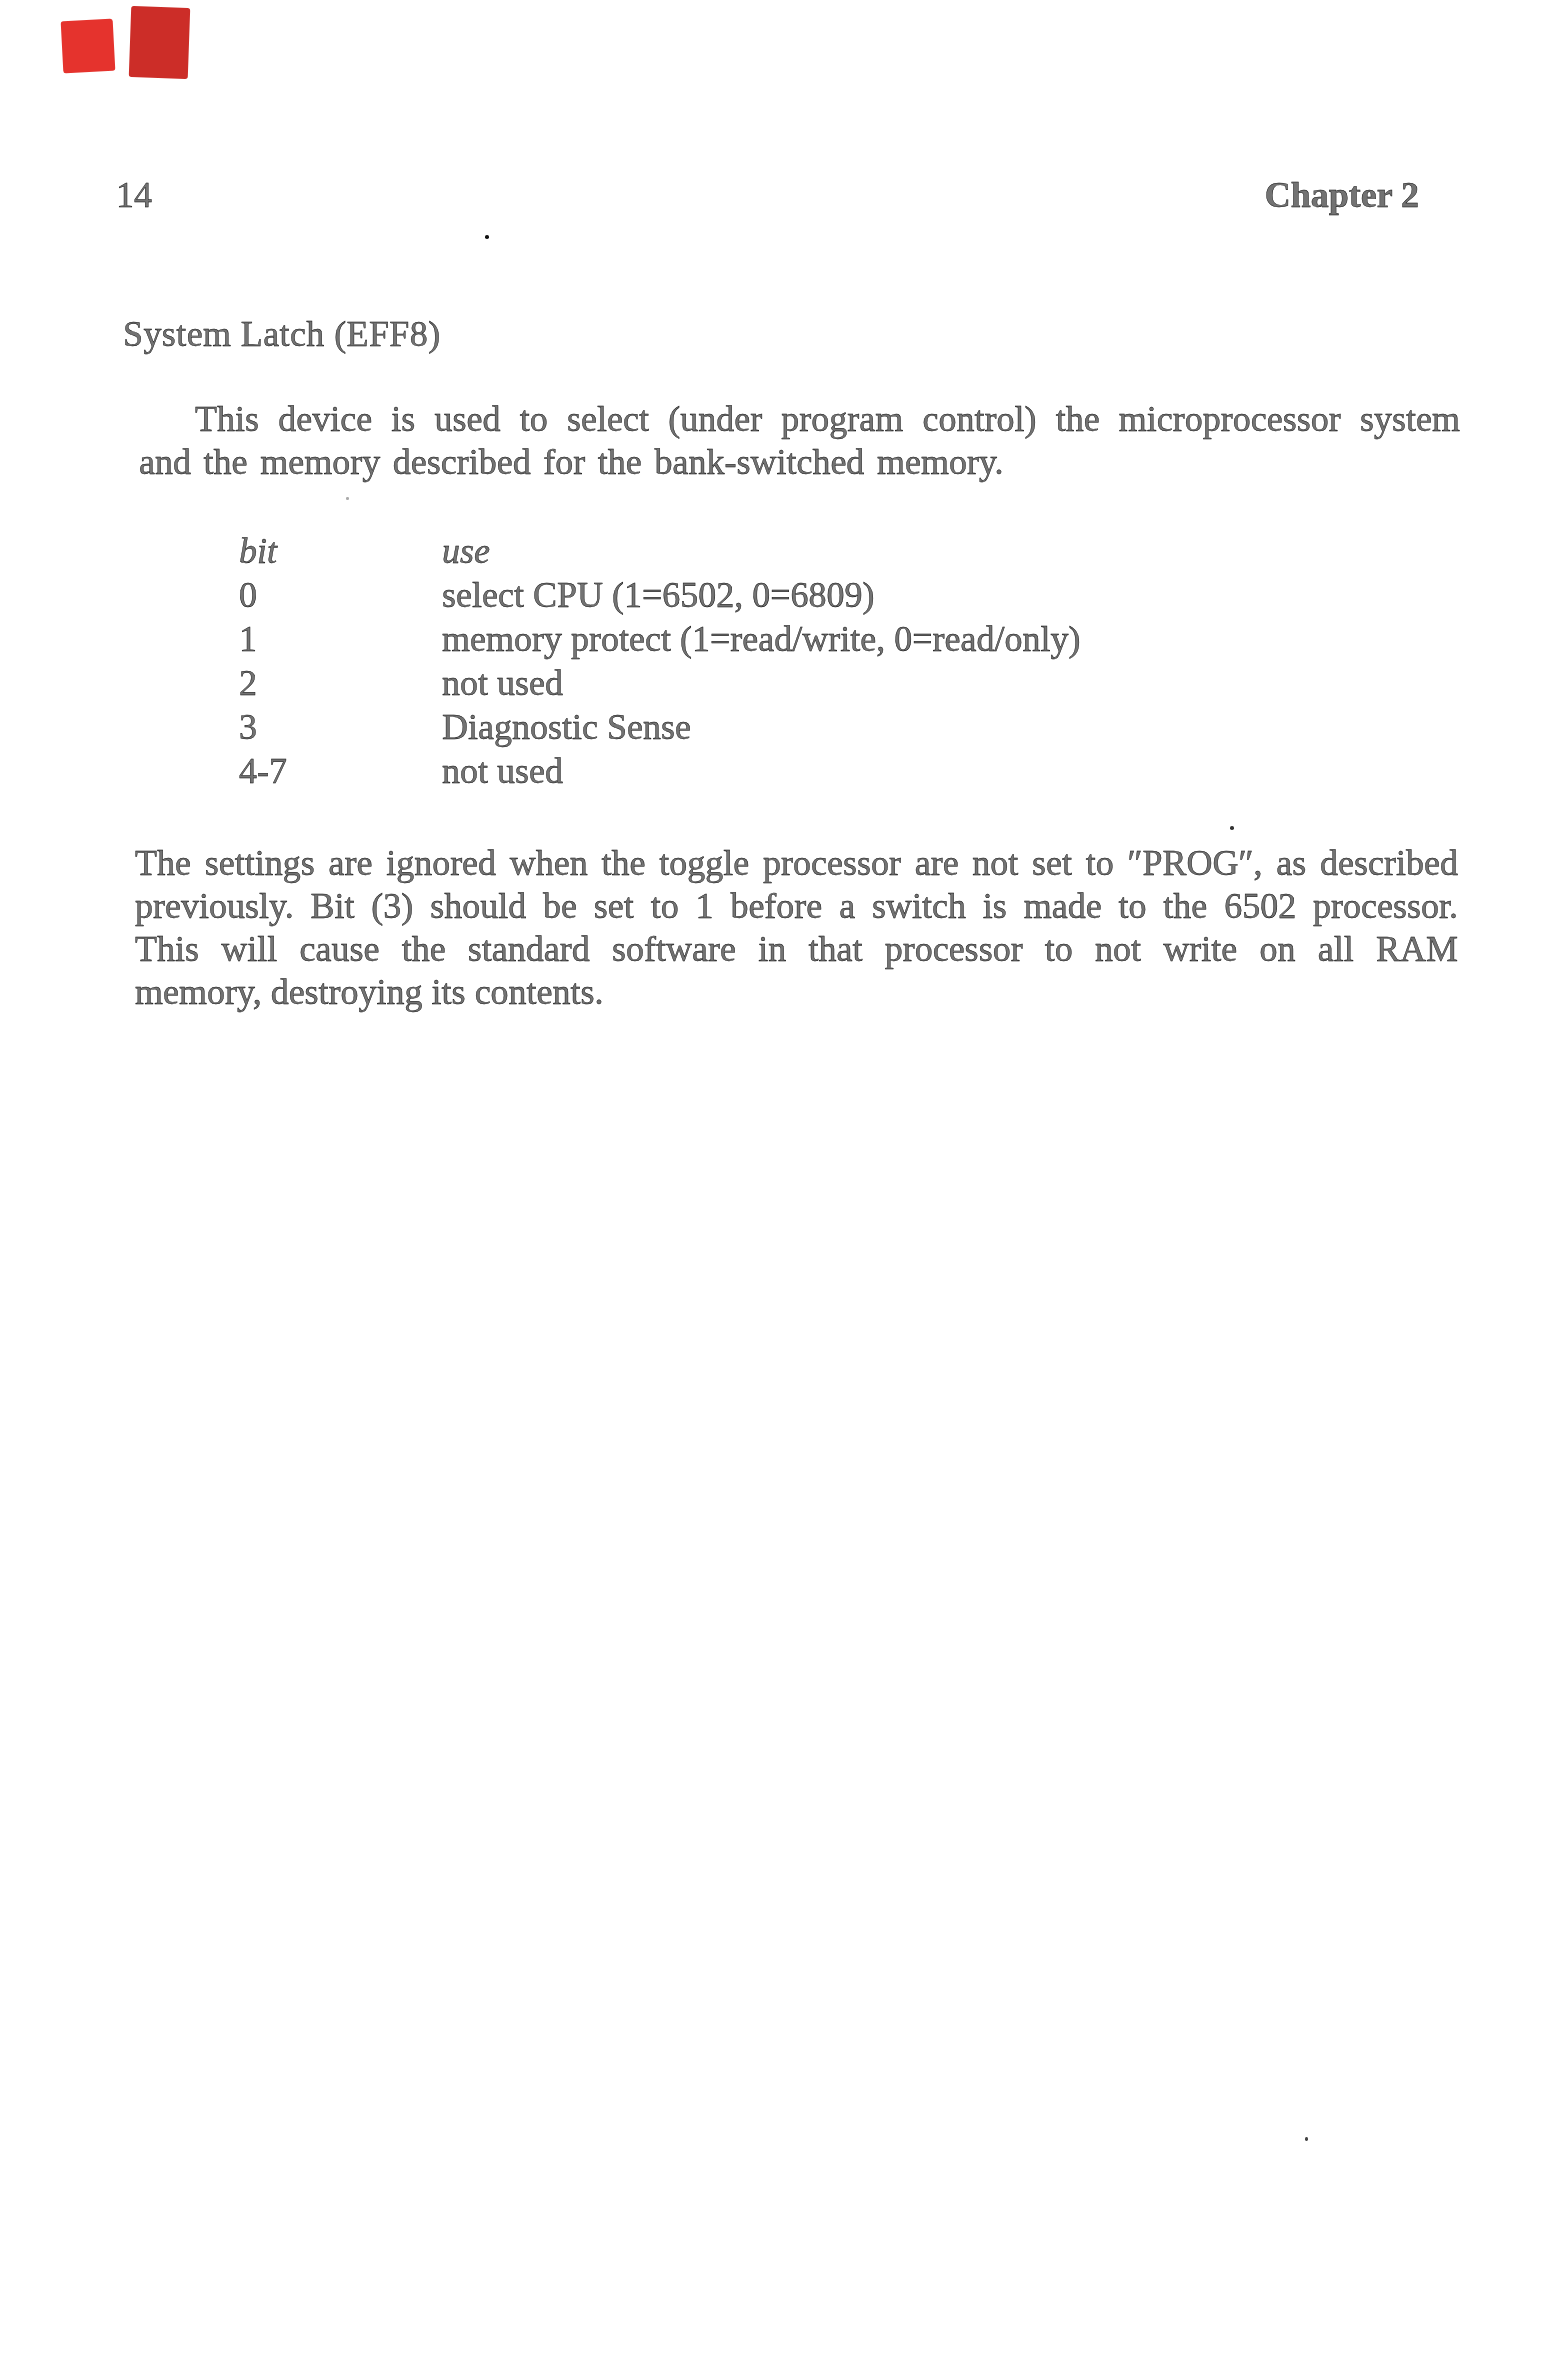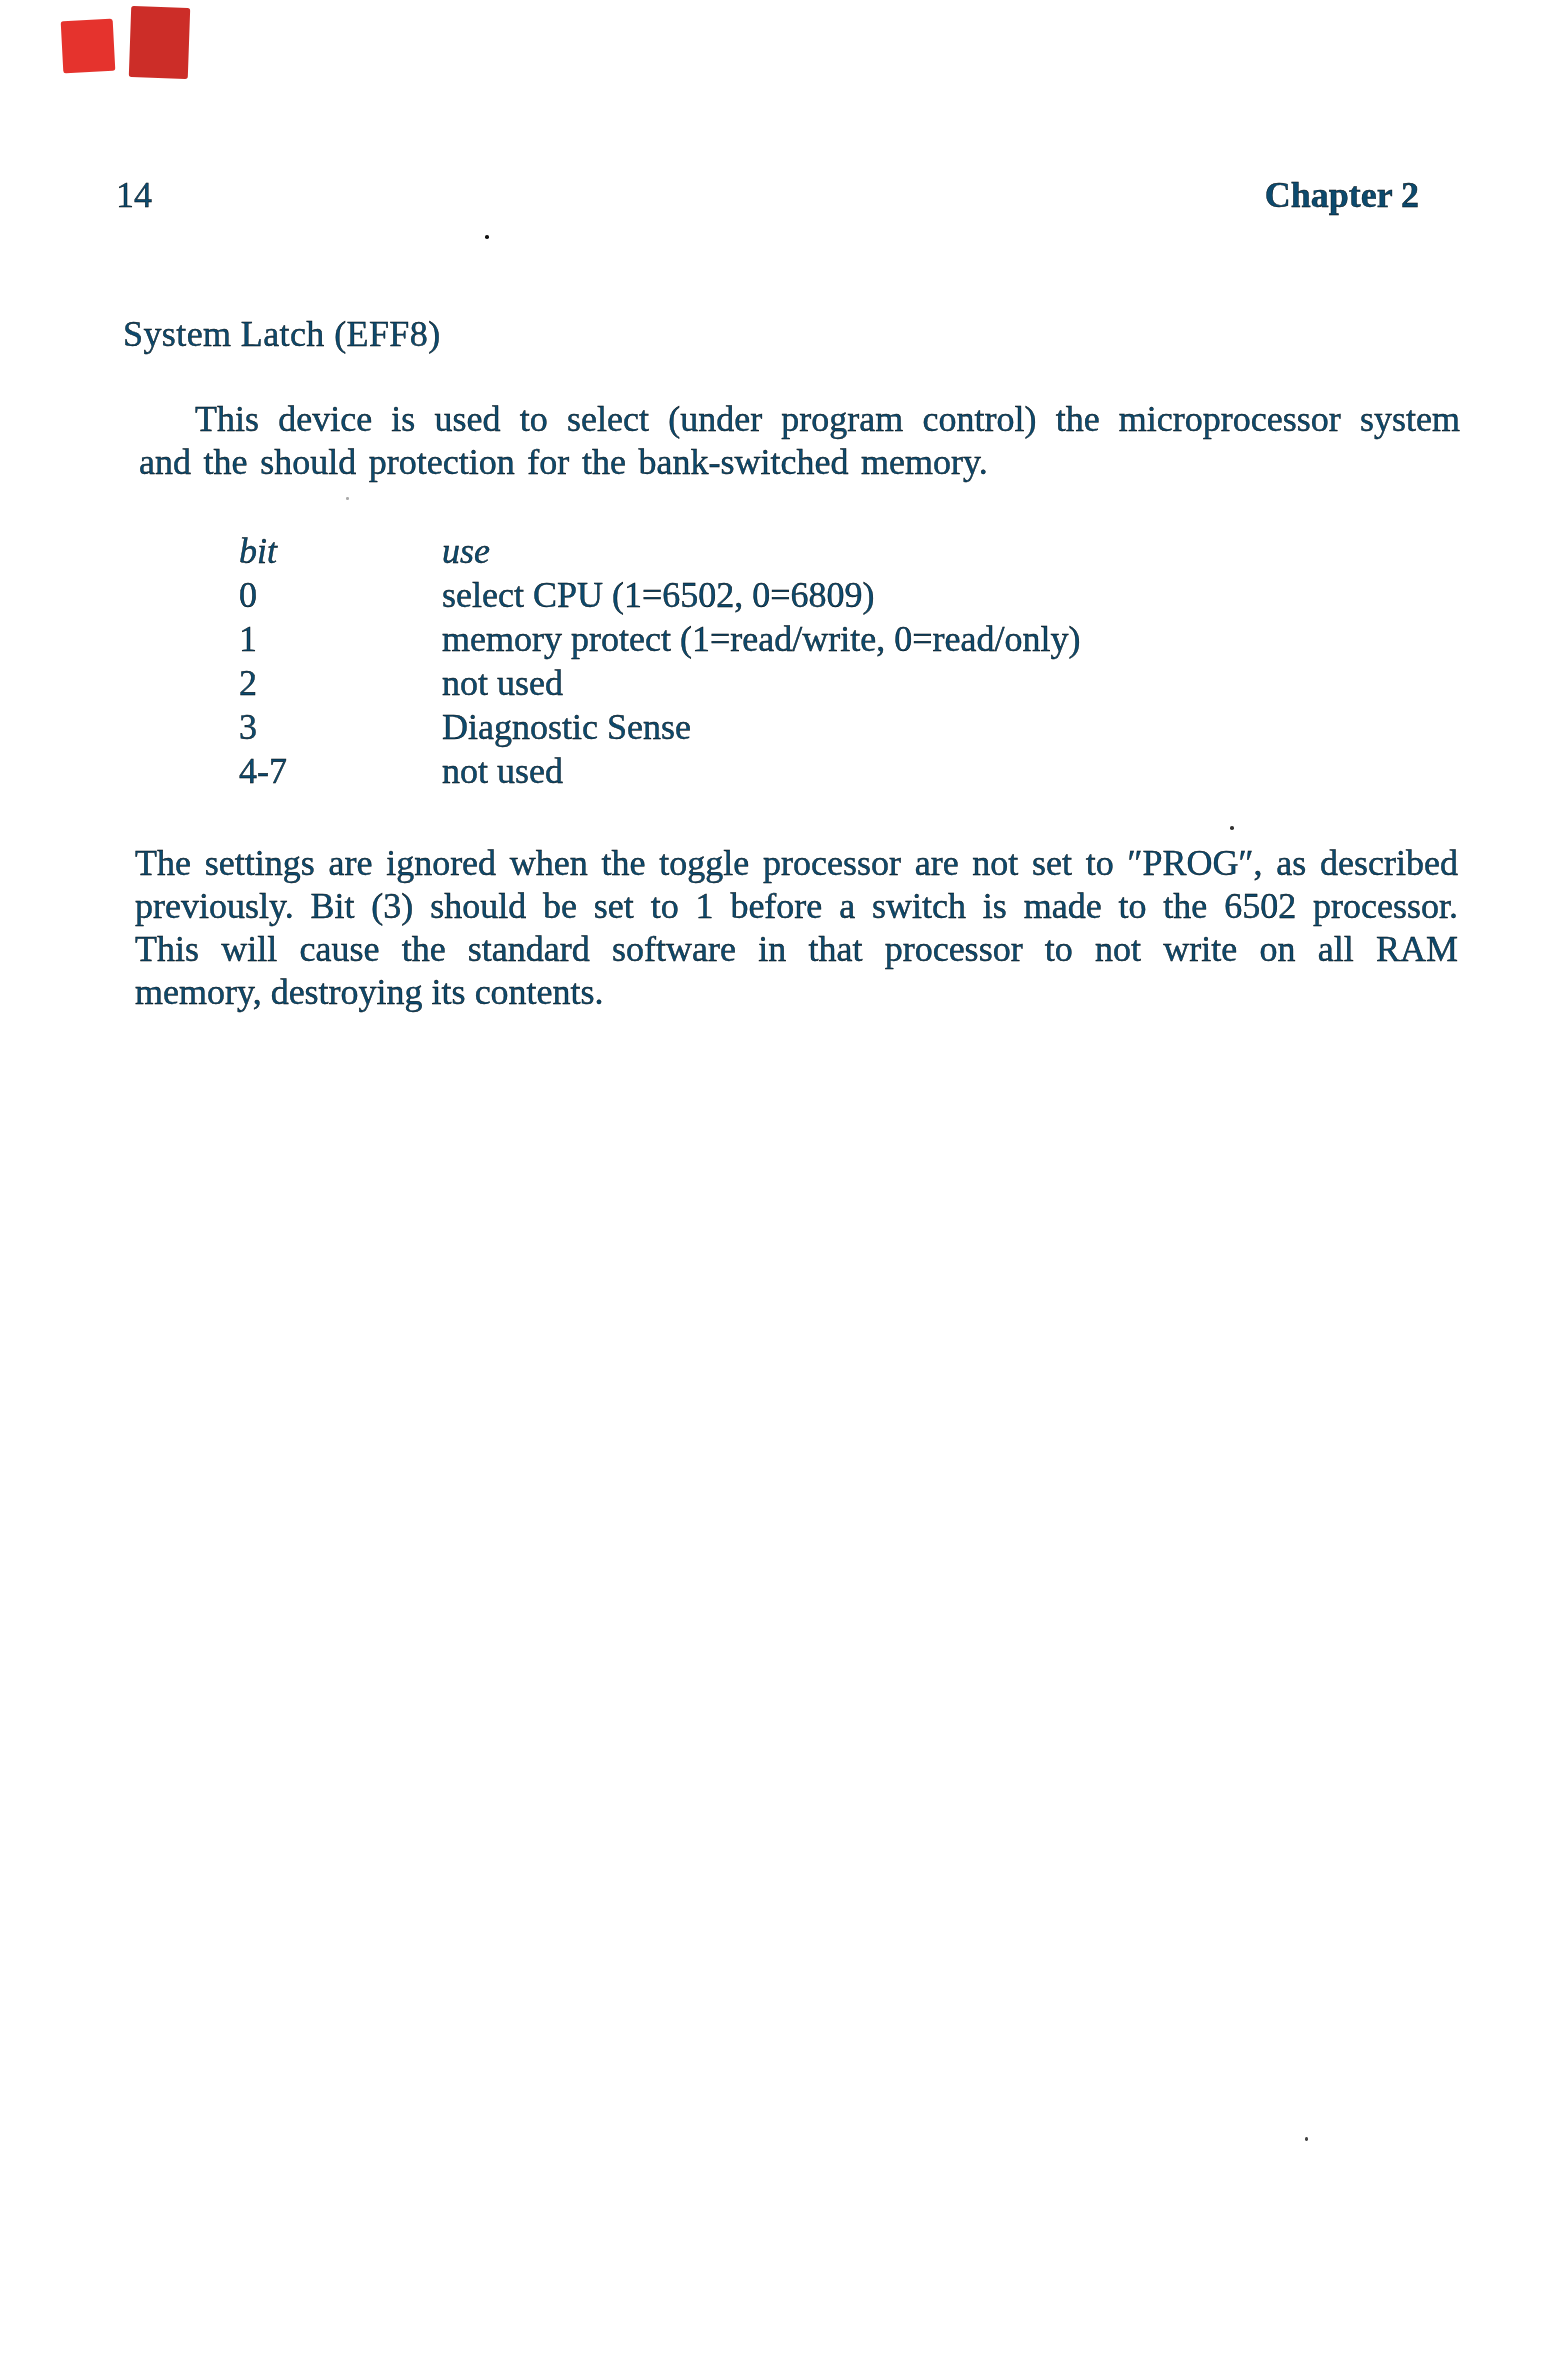--- a/index.html
+++ b/index.html
@@ -3,21 +3,21 @@
 <meta charset="utf-8">
 <style>
   * { margin: 0; padding: 0; box-sizing: border-box; }
   html, body { background: #ffffff; }
   .page {
     position: relative;
     width: 1567px;
     height: 2377px;
     background: #ffffff;
     font-family: "Liberation Serif", "DejaVu Serif", serif;
-    color: #0c4a6e;
+    color: #737373;
     -webkit-text-stroke: 0.4px #000;
     overflow: hidden;
   }
   .abs { position: absolute; }
 
   
   .header-row {
     left: 116px; top: 174px; width: 1303px;
     display: flex; justify-content: space-between; align-items: baseline;
     font-size: 36px; line-height: 43px;
@@ -70,21 +70,21 @@
 
   <div class="abs header-row">
     <span class="page-num">14</span>
     <span class="chapter">Chapter 2</span>
   </div>
 
   <div class="abs section-title">System Latch (EFF8)</div>
 
   <div class="abs para intro">
     <div class="line indent">This device is used to select (under program control) the microprocessor system</div>
-    <div class="line no-just wide-words">and the should protection for the bank-switched memory.</div>
+    <div class="line no-just wide-words">and the memory described for the bank-switched memory.</div>
   </div>
 
   <div class="abs bit-table">
     <div class="row head">
       <span class="col-bit">bit</span>
       <span class="col-use">use</span>
     </div>
     <div class="row">
       <span class="col-bit">0</span>
       <span class="col-use">select CPU (1=6502, 0=6809)</span>

